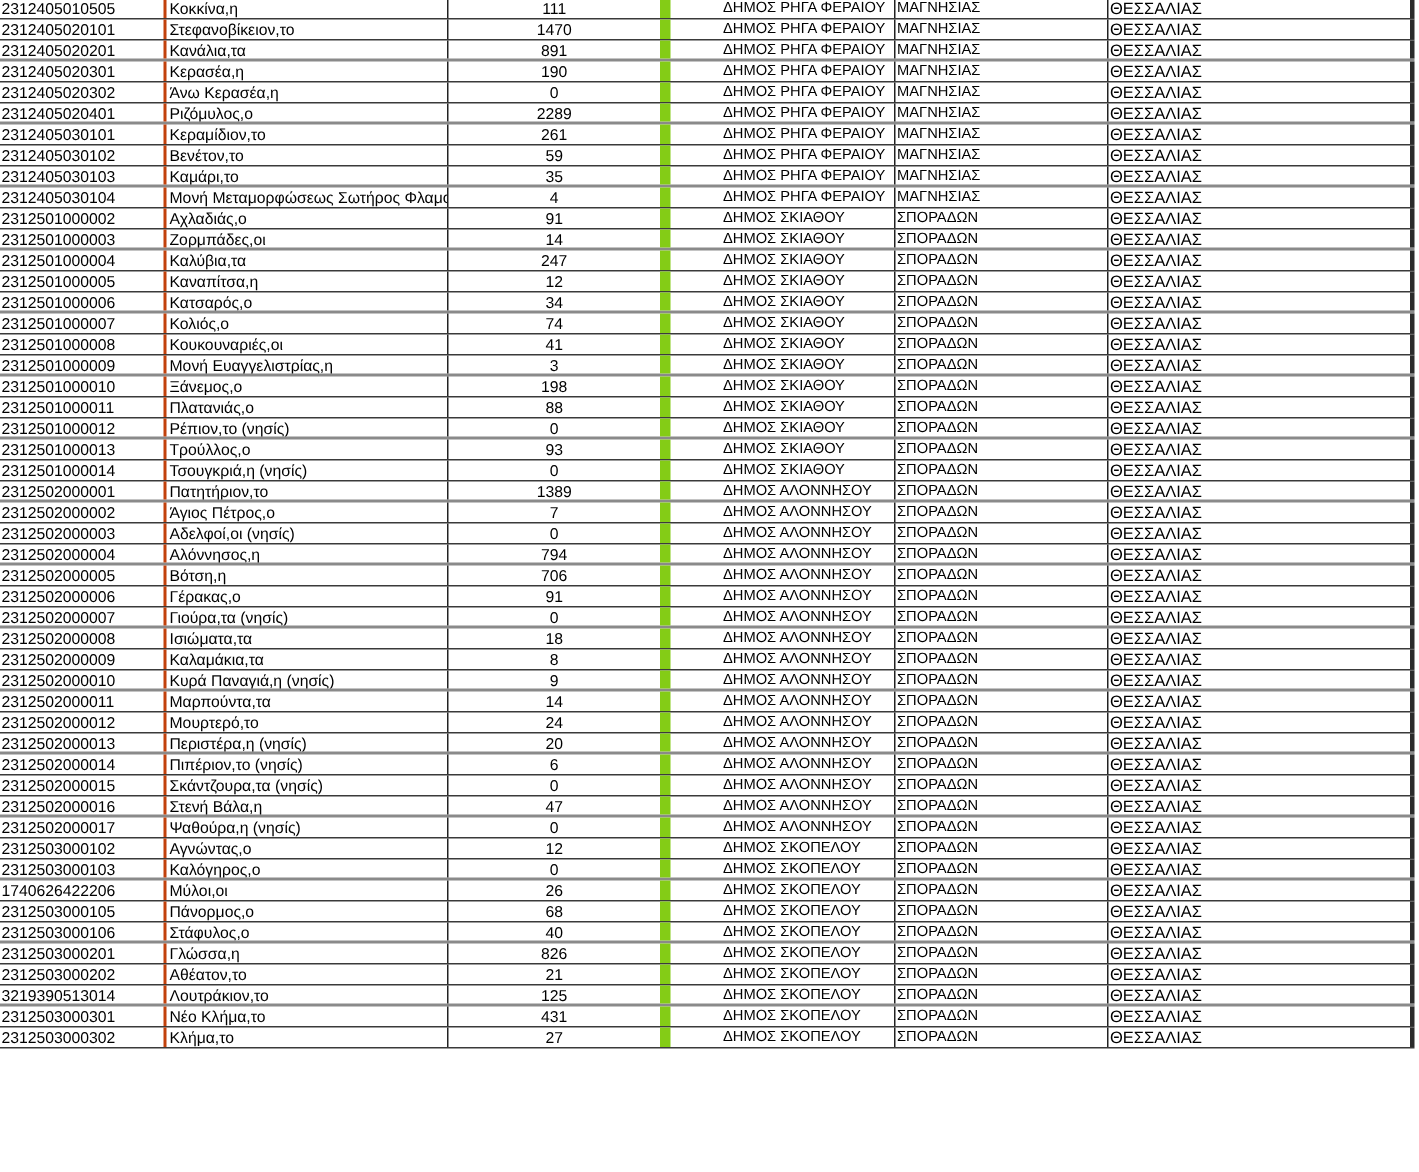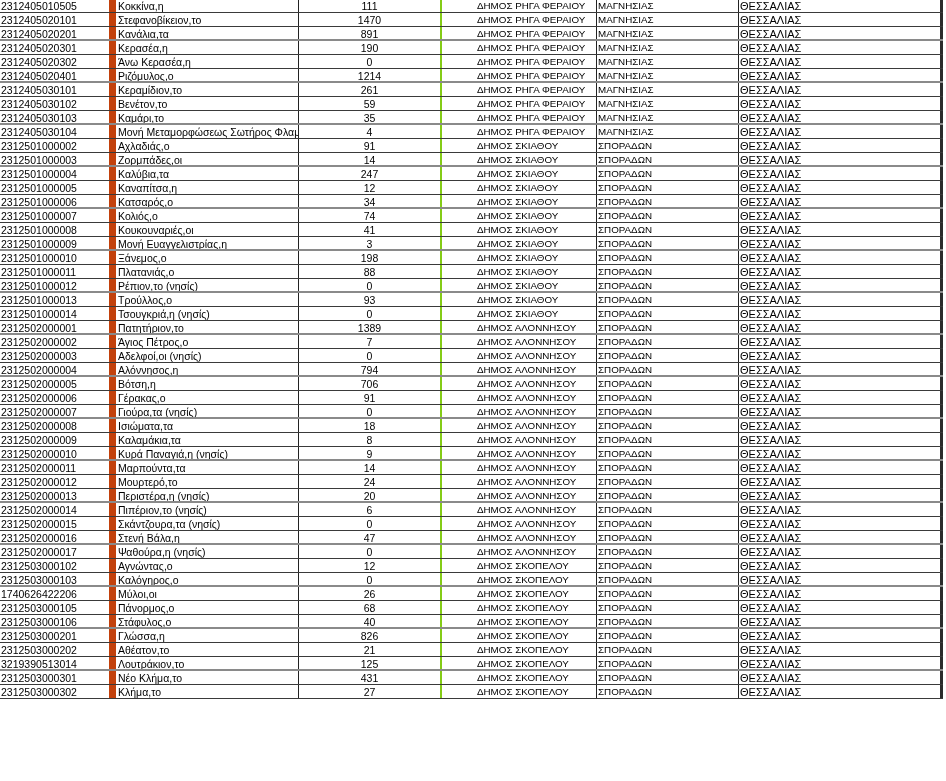--- a/index.html
+++ b/index.html
@@ -5,23 +5,23 @@
     html, body { margin: 0; padding: 0; background: #ffffff; }
     body { width: 946px; height: 781px; overflow: hidden; position: relative;
            font-family: "Liberation Sans", "DejaVu Sans", sans-serif; color: #000; }
     .sheet { position: absolute; left: 0; top: -1px; width: 943px; }
     .row { display: flex; height: 14px; box-sizing: border-box;
            border-bottom: 1px solid #3a3a3a; font-size: 10.5px; line-height: 14.6px; }
     .row:nth-child(3n) { border-bottom: 2px solid #8a8a8a; }
     .cell { box-sizing: border-box; white-space: nowrap; overflow: hidden;
             padding-left: 1px; }
     .c-id { width: 109px; }
-    .c-name { width: 189px; border-left: 7px solid #c2410c; padding-left: 2px; }
+    .c-name { width: 189px; border-left: 2px solid #c2410c; padding-left: 2px; }
     .c-pop { width: 142px; border-left: 1px solid #222; text-align: center; padding-right: 1px; }
-    .c-dimos { width: 156px; border-left: 2px solid #84cc16; font-size: 9.8px; padding-left: 35px; }
+    .c-dimos { width: 156px; border-left: 7px solid #84cc16; font-size: 9.8px; padding-left: 35px; }
     .c-nomos { width: 142px; border-left: 1px solid #222; font-size: 9.8px; }
     .c-region { width: 205px; border-left: 1px solid #222; border-right: 3px solid #2b2b2b; font-size: 11px; }
   </style>
 </head>
 <body>
 
 <div class="sheet" id="sheet">
     <div class="row">
       <div class="cell c-id">2312405010505</div>
       <div class="cell c-name">Κοκκίνα,η</div>
@@ -58,21 +58,21 @@
       <div class="cell c-id">2312405020302</div>
       <div class="cell c-name">Άνω Κερασέα,η</div>
       <div class="cell c-pop">0</div>
       <div class="cell c-dimos">ΔΗΜΟΣ ΡΗΓΑ ΦΕΡΑΙΟΥ</div>
       <div class="cell c-nomos">ΜΑΓΝΗΣΙΑΣ</div>
       <div class="cell c-region">ΘΕΣΣΑΛΙΑΣ</div>
     </div>
     <div class="row">
       <div class="cell c-id">2312405020401</div>
       <div class="cell c-name">Ριζόμυλος,ο</div>
-      <div class="cell c-pop">1214</div>
+      <div class="cell c-pop">2289</div>
       <div class="cell c-dimos">ΔΗΜΟΣ ΡΗΓΑ ΦΕΡΑΙΟΥ</div>
       <div class="cell c-nomos">ΜΑΓΝΗΣΙΑΣ</div>
       <div class="cell c-region">ΘΕΣΣΑΛΙΑΣ</div>
     </div>
     <div class="row">
       <div class="cell c-id">2312405030101</div>
       <div class="cell c-name">Κεραμίδιον,το</div>
       <div class="cell c-pop">261</div>
       <div class="cell c-dimos">ΔΗΜΟΣ ΡΗΓΑ ΦΕΡΑΙΟΥ</div>
       <div class="cell c-nomos">ΜΑΓΝΗΣΙΑΣ</div>

